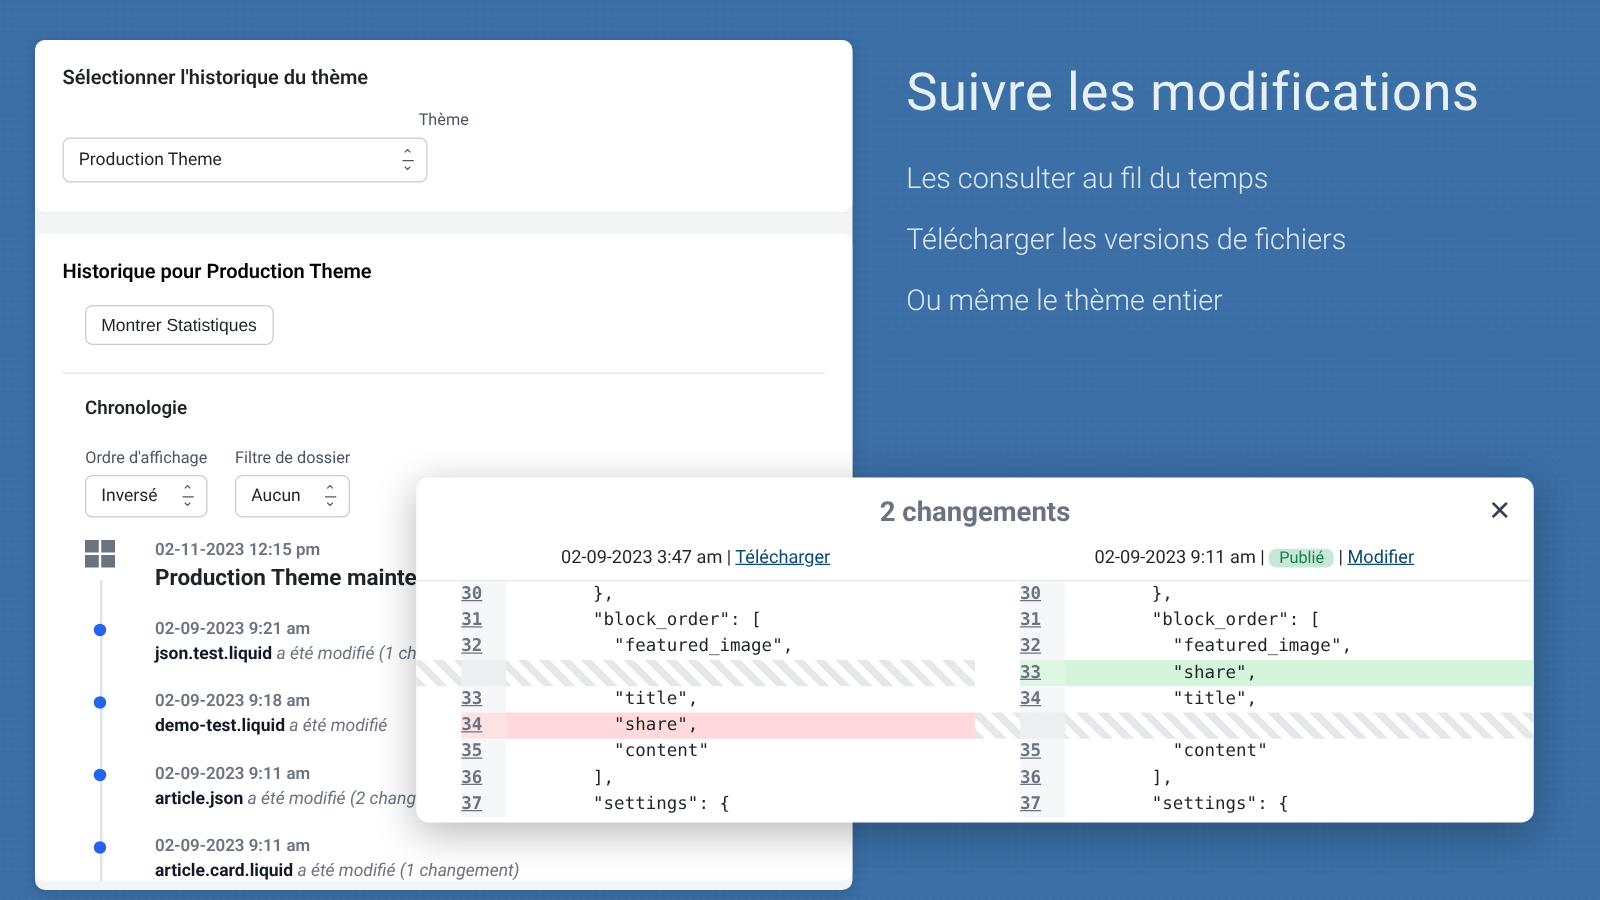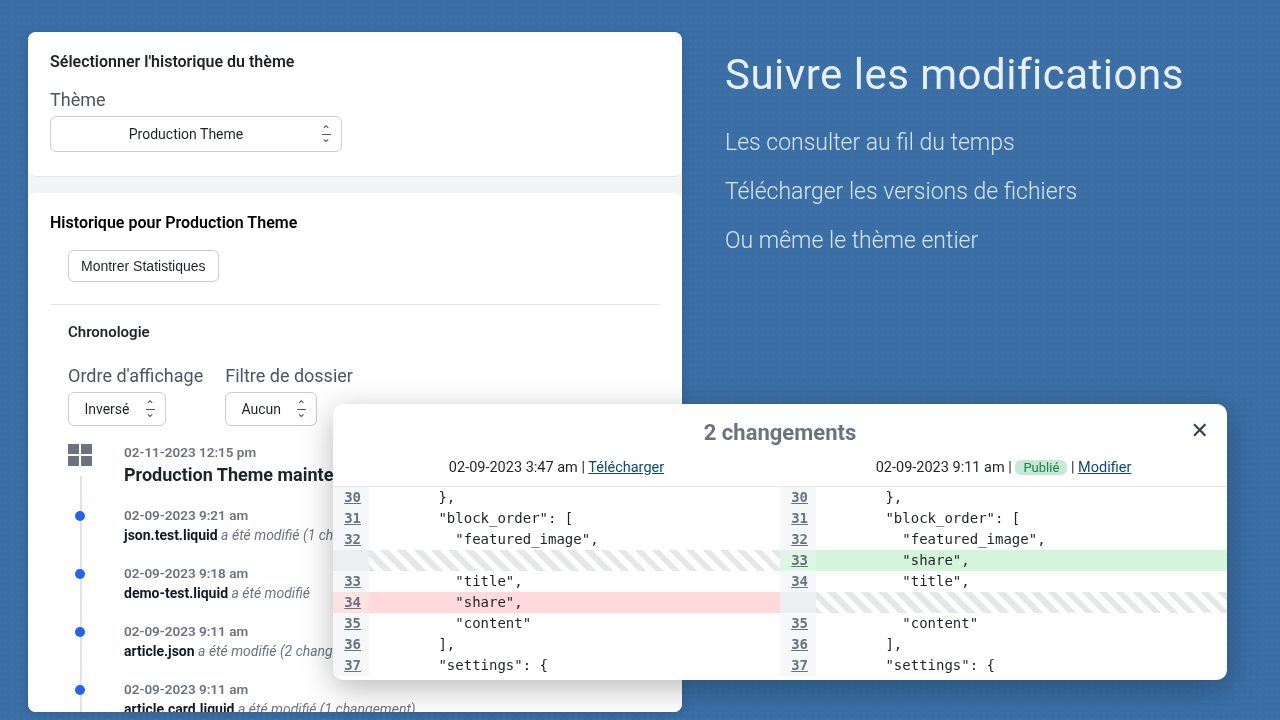--- a/index.html
+++ b/index.html
@@ -17,22 +17,22 @@
   
   .marketing { position: absolute; left: 725px; top: 50px; color: #e8f0f7; }
   .marketing h1 { font-size: 42px; font-weight: 400; letter-spacing: .5px; margin-bottom: 30px; }
   .marketing p { font-size: 23px; font-weight: 300; margin-bottom: 22px; color: #d9e6f0; }
 
   
   .panel { position: absolute; left: 28px; top: 32px; width: 654px; height: 680px; background: #f3f4f6; border-radius: 8px; box-shadow: 0 2px 10px rgba(0,0,0,.15); overflow: hidden; }
   .card { background: #fff; border-radius: 8px; margin: 0; }
   .card1 { padding: 20px 22px 24px; border-bottom: 1px solid #e5e7eb; }
   .card1 h2 { font-size: 16px; font-weight: 600; color: #1f2328; margin-bottom: 18px; }
-  .label-sm { font-size: 18px; color: #4b5563; margin-bottom: 6px; display:block; }
-  .select { position: relative; display:inline-flex; align-items:center; background:#fff; border:1px solid #c8ccd0; border-radius:6px; height:36px; padding:0 32px 0 12px; font-size:14px; color:#1f2328; cursor:pointer;justify-content:center; }
+  .label-sm { font-size: 13px; color: #4b5563; margin-bottom: 6px; display:block;text-align:center; }
+  .select { position: relative; display:inline-flex; align-items:center; background:#fff; border:1px solid #c8ccd0; border-radius:6px; height:36px; padding:0 32px 0 12px; font-size:14px; color:#1f2328; cursor:pointer; }
   .select.wide { width: 292px; }
   .select::after { content:""; position:absolute; right:10px; top:50%; width:9px; height:12px; transform:translateY(-50%);
     background:
       linear-gradient(#555,#555) center/100% 1px no-repeat;
     pointer-events:none;
   }
   .select .chev { position:absolute; right:10px; top:50%; transform:translateY(-50%); font-size:12px; color:#555; line-height:1; }
   .select .chev::before { content:"⌃"; display:block; margin-bottom:-4px; }
   .select .chev::after  { content:"⌄"; display:block; }
 
@@ -55,32 +55,32 @@
   .tl-dot { position:absolute; left:7px; top:4px; width:10px; height:10px; border-radius:50%; background:#2563eb; }
   .tl-sq { position:absolute; left:0; top:0; width:24px; height:22px; display:grid; grid-template-columns:1fr 1fr; grid-template-rows:1fr 1fr; gap:2px; }
   .tl-sq div { background:#6b7280; }
   .tl-date { font-size:13.5px; font-weight:600; color:#6b7280; margin-bottom:4px; }
   .tl-head { font-size:18px; font-weight:700; color:#1f2328; }
   .tl-line { font-size:14px; color:#1f2328; }
   .tl-line .file { font-weight:700; color:#111827; }
   .tl-line .suffix { font-style:italic; color:#6b7280; }
 
   
-  .modal { position:absolute; left:333px; top:404px; width:894px; height:276px; background:#fff; border-radius:10px; box-shadow:0 8px 32px rgba(0,0,0,.28); overflow:hidden; }
+  .modal { position:absolute; left:333px; top:382px; width:894px; height:276px; background:#fff; border-radius:10px; box-shadow:0 8px 32px rgba(0,0,0,.28); overflow:hidden; }
   .modal-header { position:relative; text-align:center; padding:16px 0 14px; }
   .modal-header .title { font-size:22px; font-weight:700; color:#6b7280; }
   .close-x { position:absolute; right:18px; top:14px; font-size:22px; color:#374151; cursor:pointer; }
   .diff-meta { display:flex; }
   .diff-col-meta { flex:1; text-align:center; font-size:14.5px; color:#1f2328; padding-bottom:10px; }
   .diff-col-meta a { color:#0c4a6e; text-decoration:underline; cursor:pointer; }
   .badge-pub { background:#c6e9d7; color:#1a7f4e; border-radius:6px; padding:0 8px; font-size:13px; display:inline-block; }
   .diff { display:flex; border-top:1px solid #e5e7eb; font-family: ui-monospace, SFMono-Regular, Menlo, Consolas, monospace; font-size:14px; }
   .diff-col { flex:1; }
   .diff-row { display:flex; height:21px; line-height:21px; }
-  .ln { width:36px; text-align:right; padding-right:8px; color:#6b7280; font-weight:700; text-decoration:underline; background:#f6f7f8; }
+  .ln { width:36px; text-align:left; padding-right:8px; color:#6b7280; font-weight:700; text-decoration:underline; background:#f6f7f8;margin-left:36px; }
   .code { flex:1; white-space:pre; color:#1f2328; padding-left:2px; }
   .row-red  .code { background:#ffd9dc; }
   .row-red  .ln   { background:#fde2e4; }
   .row-grn  .code { background:#d4f4dc; }
   .row-grn  .ln   { background:#def6e4; }
   .row-hatch { height:21px; background:
       repeating-linear-gradient(45deg, #e5e7eb 0 6px, #fff 6px 12px);
   }
   .row-hatch .ln { background:#eceef0; text-decoration:none; }
 </style>

